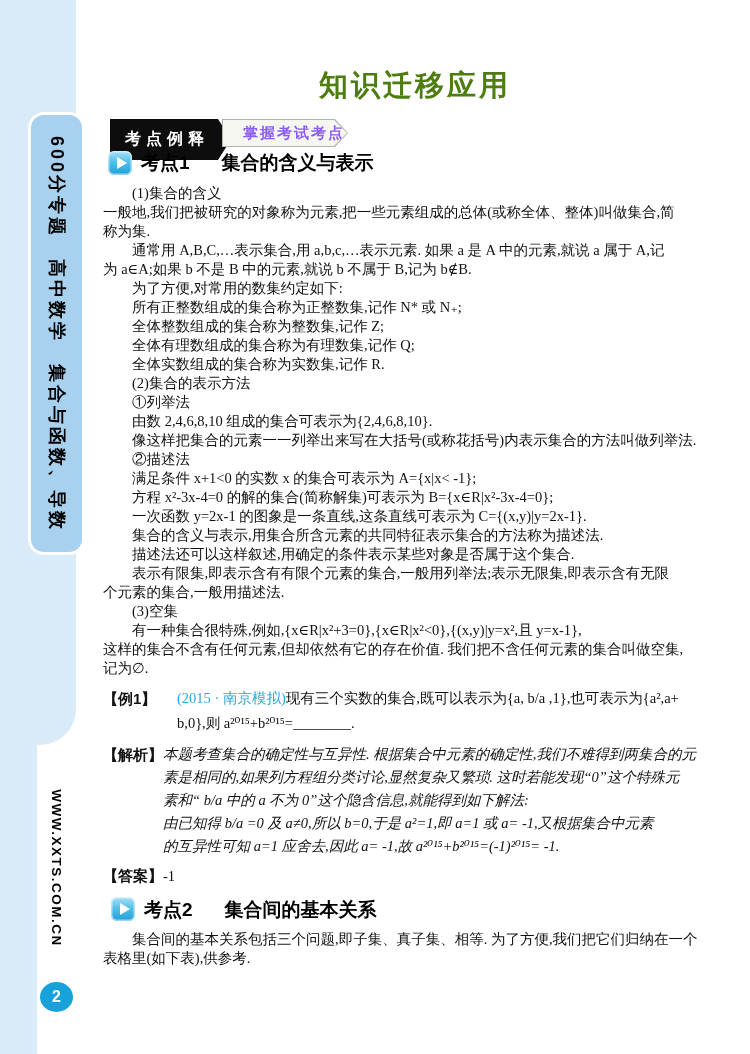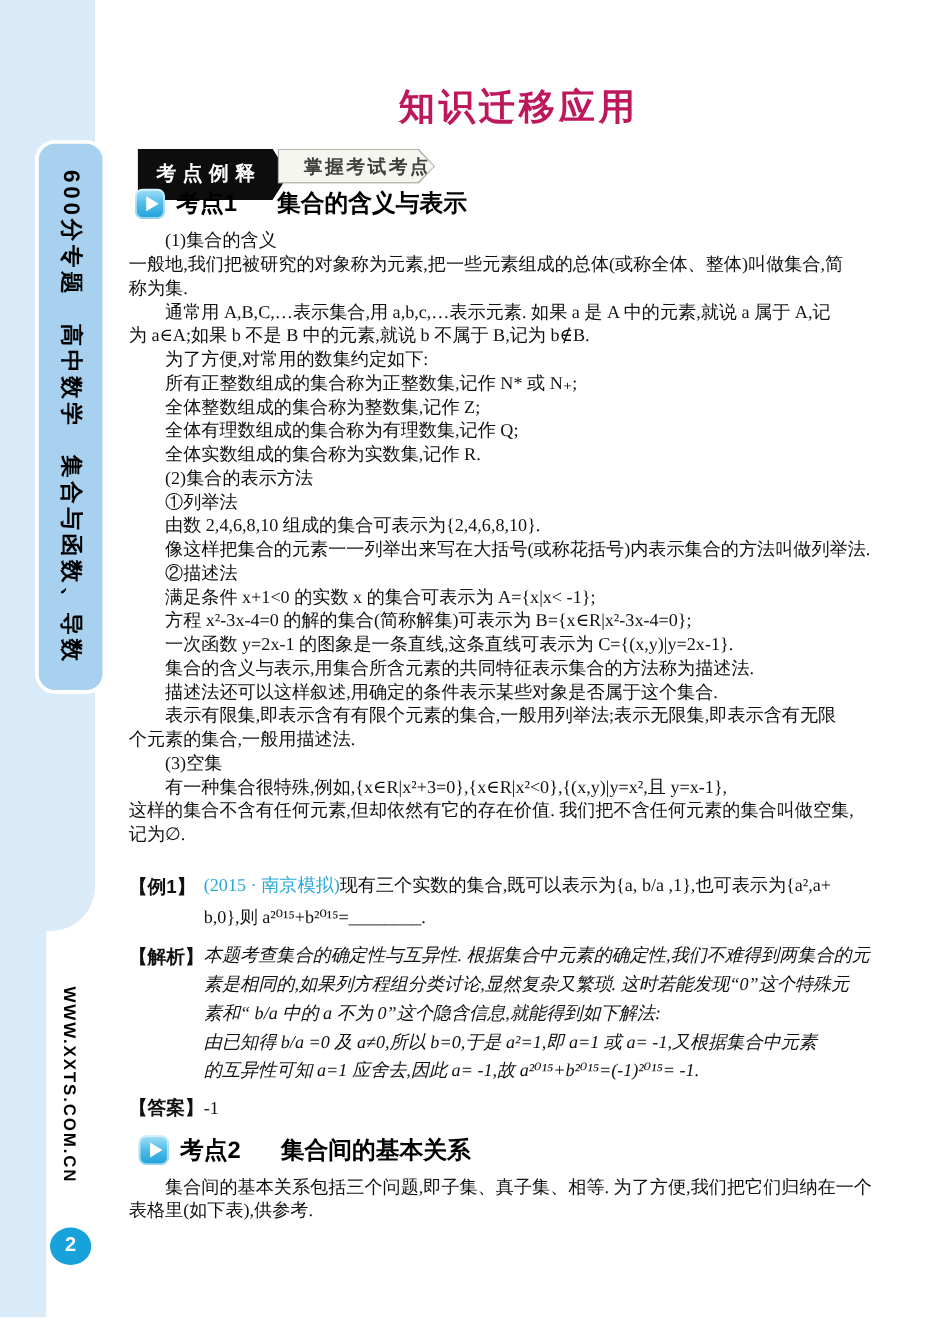--- a/index.html
+++ b/index.html
@@ -23,32 +23,32 @@
                   white-space:nowrap; font-family:"Liberation Sans",sans-serif;
                   font-weight:700; font-size:13.5px; letter-spacing:1.5px; color:#000; }
   .page-badge { position:absolute; left:40px; top:982px; width:33px; height:30px;
                 border-radius:50%; background:#17a2db; color:#fff;
                 display:flex; align-items:center; justify-content:center;
                 font:700 16px "Liberation Sans",sans-serif; }
 
   
   .main-title { position:absolute; left:90px; right:10px; top:66px;
                 text-align:center; font-family:"Liberation Sans",sans-serif;
-                font-weight:700; font-size:29px; letter-spacing:3px; color:#be185d; }
+                font-weight:700; font-size:29px; letter-spacing:3px; color:#4d7c0f; }
   .banner-row { position:absolute; left:110px; top:119px; height:28px; display:flex; }
   .badge-black { height:41px; display:flex; align-items:center;
                  background:#0d0d0d; color:#fff; padding:0 22px 0 15px;
                  font-family:"Liberation Sans",sans-serif; font-weight:700;
                  font-size:16px; letter-spacing:5px;
                  clip-path:polygon(0 0,calc(100% - 13px) 0,100% 50%,calc(100% - 13px) 100%,0 100%); }
   .badge-light { position:relative; height:28px; margin-left:-9px; width:126px;
                  background:#b3b3ab;
                  clip-path:polygon(0 0,calc(100% - 13px) 0,100% 50%,calc(100% - 13px) 100%,0 100%); }
   .badge-light-inner { position:absolute; inset:1px; display:flex; align-items:center;
-                 background:#f6f6f1; color:#404040; padding-left:20px;
+                 background:#f6f6f1; color:#8b5cf6; padding-left:20px;
                  font-family:"Liberation Sans",sans-serif; font-weight:700;
                  font-size:15px; letter-spacing:2px;
                  clip-path:polygon(0 0,calc(100% - 13px) 0,100% 50%,calc(100% - 13px) 100%,0 100%); }
 
   
   .play-icon { width:24px; height:24px; flex:none; border-radius:6px;
                background:linear-gradient(180deg,#a9e1f8 0%,#56c0ea 45%,#1d9fd9 100%);
                box-shadow:inset 0 0 0 1.5px rgba(255,255,255,.55);
                display:flex; align-items:center; justify-content:center; }
   .play-tri { width:0; height:0; border-left:10px solid #fff;
@@ -62,21 +62,21 @@
 
   
   .content { position:absolute; left:103px; top:184px; width:636px;
              font-size:14.5px; line-height:19px; }
   .line { white-space:nowrap; }
   .ind  { padding-left:29px; }
 
   .block-row { display:flex; }
   .block-label { flex:none; width:60px; font-family:"Liberation Sans",sans-serif;
                  font-weight:700; font-size:15px; }
-  .example-row { margin-top:19px; line-height:25px; }
+  .example-row { margin-top:8px; line-height:25px;gap:14px; }
   .example-content { flex:1; }
   .source { color:#2aa7d8; }
   .analysis-row { margin-top:7px; line-height:23px; }
   .analysis-content { flex:1; font-style:italic; }
   .answer-row { margin-top:7px; line-height:22px; }
   .k2-heading { margin-top:10px; margin-left:8px; }
   .k2-para { margin-top:9px; }
 </style>
 </head>
 <body>

